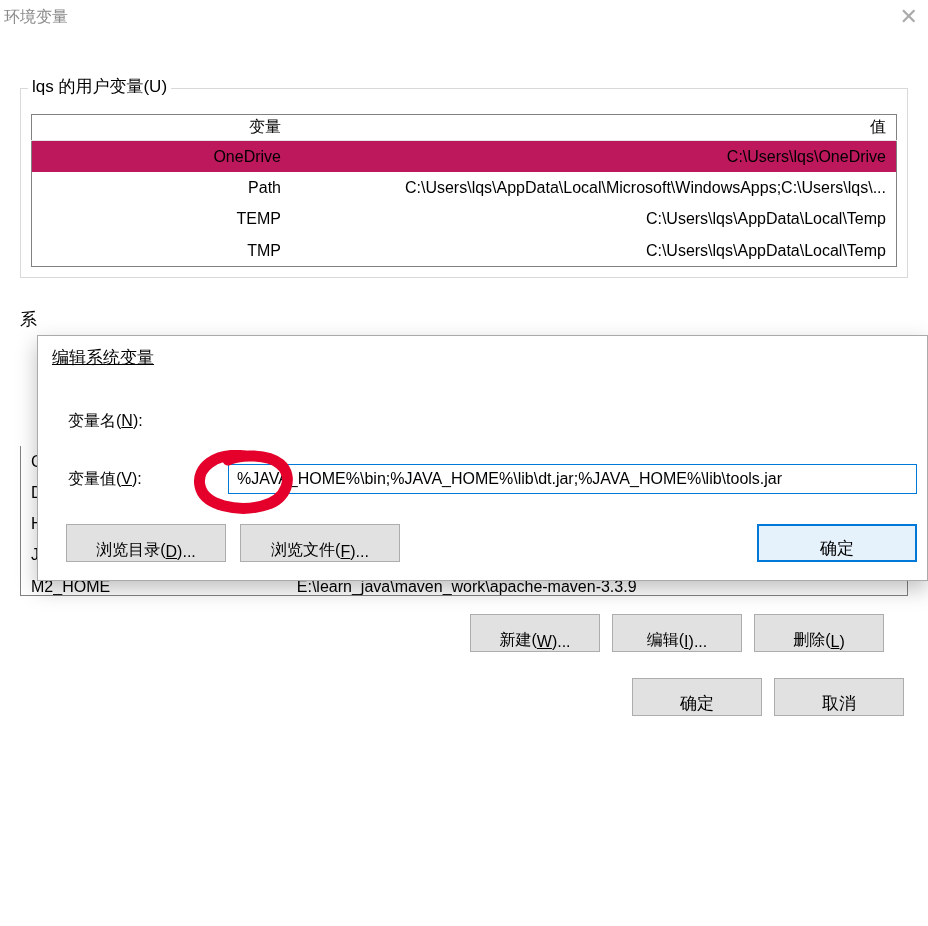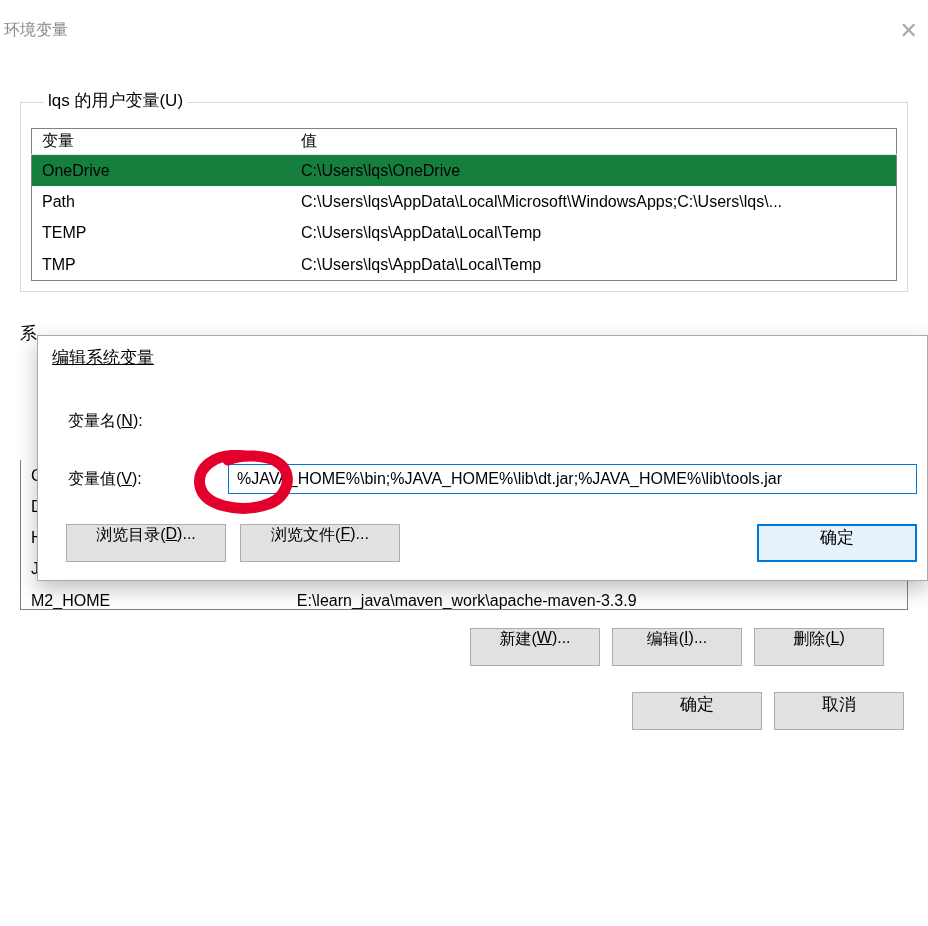--- a/index.html
+++ b/index.html
@@ -14,67 +14,68 @@
     width: 928px;
     height: 926px;
     overflow: hidden;
     color: #000;
   }
 
   
   .title-bar {
     display: flex;
     justify-content: space-between;
-    padding: 20px 10px 10px 4px;
+    align-items: center;
+    padding: 6px 10px 10px 4px;
     color: #888;
     font-size: 18px;
   }
   .title-bar .title { }
   .title-bar .close-x {
     font-size: 22px;
     color: #aaa;
     line-height: 1;
   }
 
   
   .groupbox {
     position: relative;
     border: 1px solid #d9d9d9;
     margin: 50px 20px 0 20px;
     padding: 25px 10px 10px 10px;
   }
   .groupbox-caption {
     position: absolute;
     top: -14px;
-    left: 23px;
+    left: 7px;
     background: #fff;
     padding: 0 4px;
     font-size: 17px;
   }
 
   
   .var-table {
     width: 100%;
     border: 1px solid #828282;
     border-collapse: collapse;
     font-size: 17px;
   }
   .var-table th, .var-table td {
-    text-align: left;
+    text-align: right;
     padding: 2px 10px;
     font-weight: normal;
     white-space: nowrap;
     overflow: hidden;
     text-overflow: ellipsis;
     max-width: 0;
     margin-top: 8px;
   }
   .var-table th:first-child { width: 30%; }
   .var-table thead tr { background: #ffffff; border-bottom: 1px solid #e5e5e5; }
-  .var-table tbody tr.alt { background: #15803d; }
+  .var-table tbody tr.alt { background: #be185d; }
   .var-table tbody tr td { line-height: 1.7; }
 
   
   .lower-group-partial {
     position: relative;
     margin: 30px 20px 0 20px;
   }
   .lower-group-partial .sys-label-frag {
     font-size: 17px;
   }
@@ -112,21 +113,21 @@
   }
   .win-btn {
     min-width: 130px;
     height: 38px;
     border: 1px solid #adadad;
     background: #e1e1e1;
     font-size: 17px;
     cursor: pointer;
     padding: 0 14px;
     display: inline-flex;
-    align-items: flex-start;
+    align-items: flex-end;
     justify-content: center;
   }
 
   
   .edit-dialog {
     position: absolute;
     top: 335px;
     left: 37px;
     right: 0;
     width: 891px;

